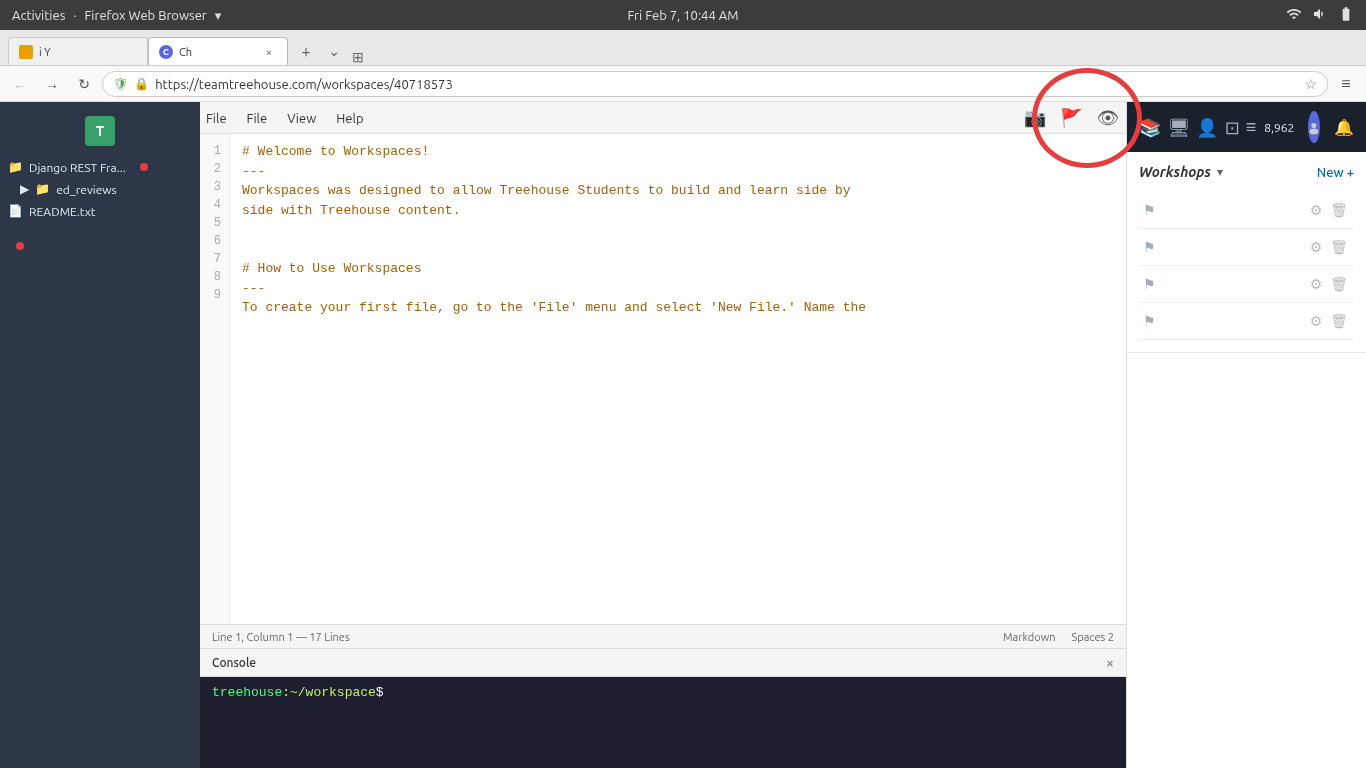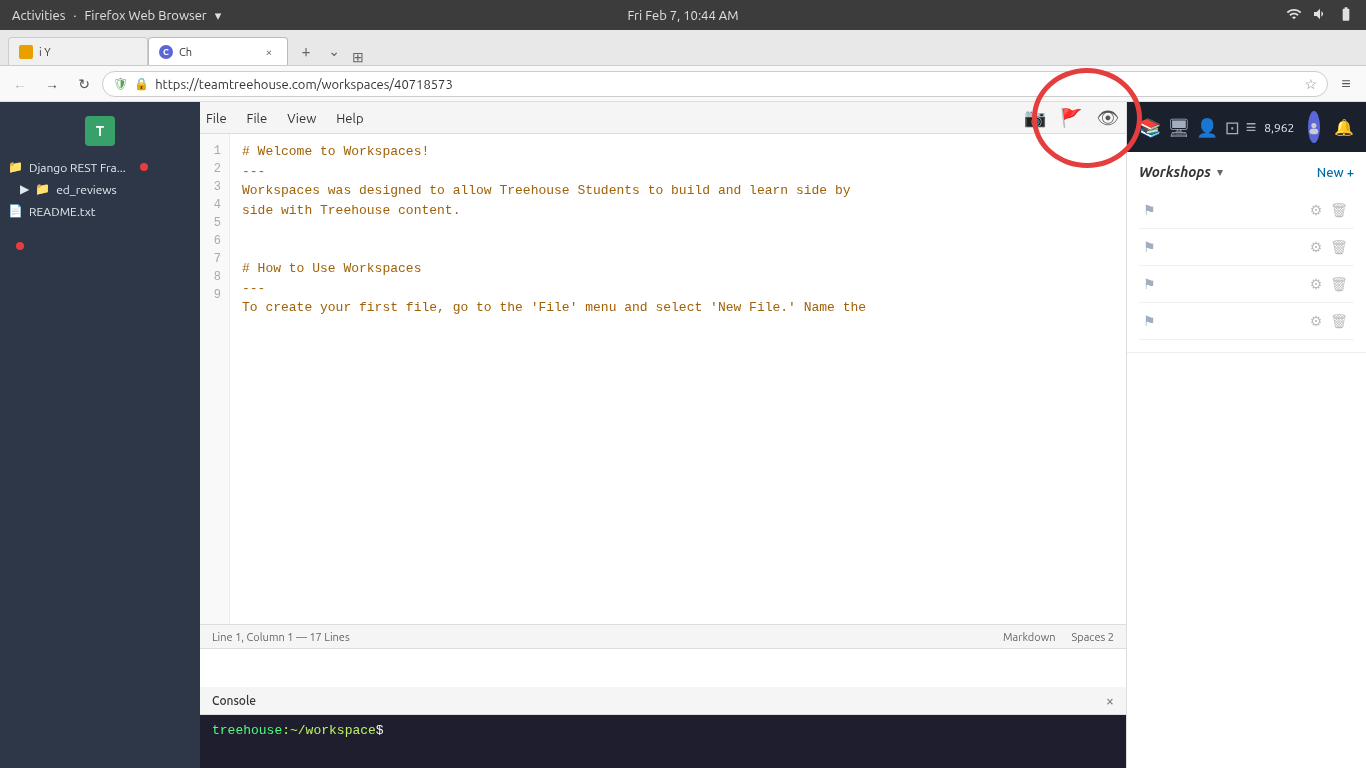--- a/index.html
+++ b/index.html
@@ -285,21 +285,20 @@
     .console-header {
       height: 28px;
       background: #f5f5f5;
       border-bottom: 1px solid #ddd;
       display: flex;
       align-items: center;
       padding: 0 12px;
       font-size: 12px;
       color: #333;
       font-weight: 500;
-      margin-top: 38px;
     }
     .console-close {
       margin-left: auto;
       cursor: pointer;
       color: #888;
       font-size: 14px;
     }
     .console-body {
       flex: 1;
       background: #1e1e2e;

